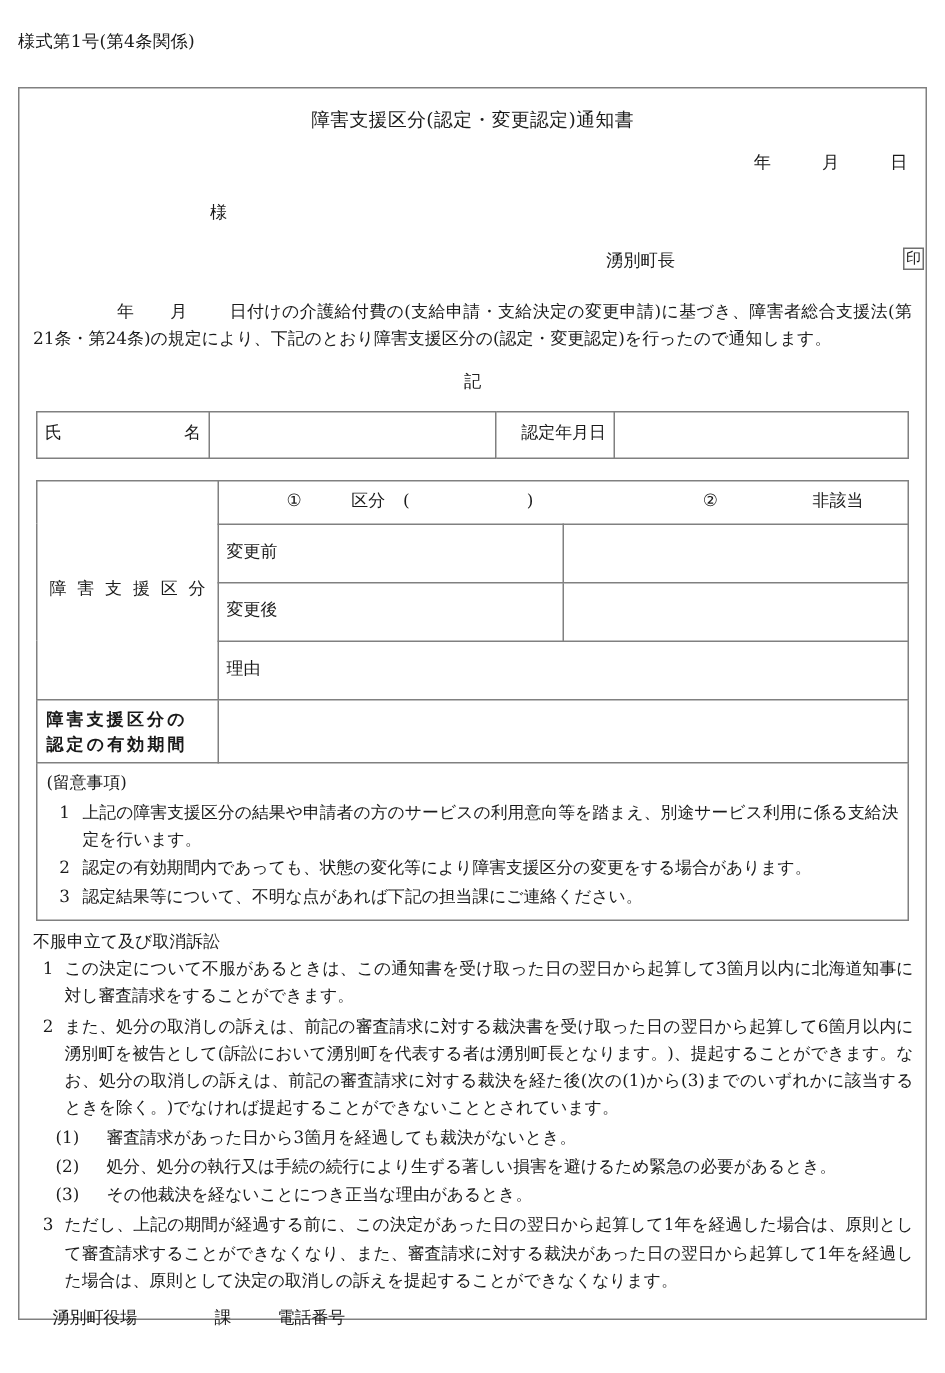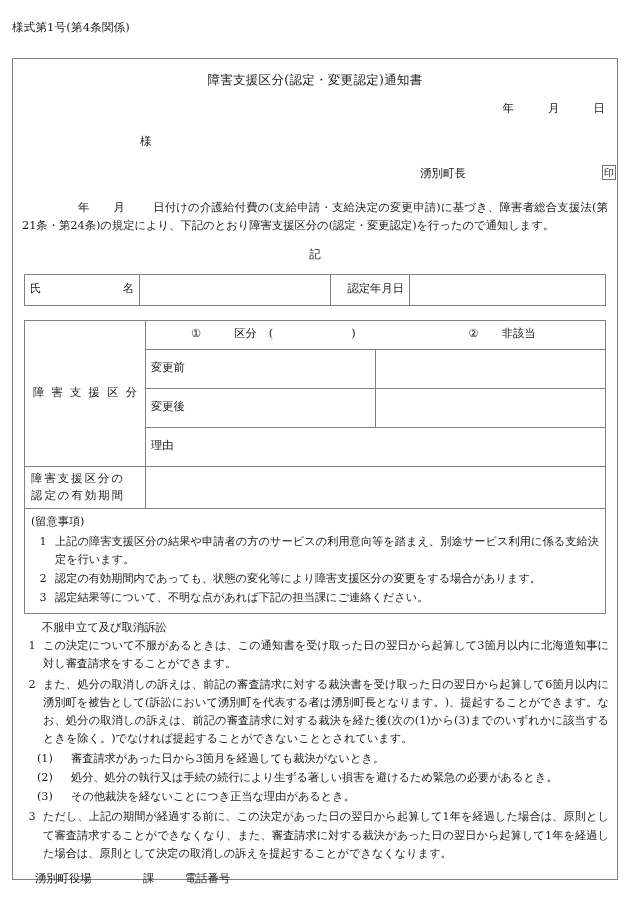--- a/index.html
+++ b/index.html
@@ -63,21 +63,21 @@
   }
 
   .issuer-row {
     margin-top: 17px;
     position: relative;
     height: 18px;
     font-size: 11.5px;
   }
   .issuer-name {
     position: absolute;
-    left: 399px;
+    left: 383px;
     top: 0;
     white-space: nowrap;
     text-align: center;
   }
   .seal-box {
     position: absolute;
     left: 581px;
     top: -1px;
     width: 14px;
     height: 15px;
@@ -147,31 +147,32 @@
   .kubun-inner {
     display: flex;
     align-items: center;
     white-space: nowrap;
   }
   .kubun-inner .n1 { margin-left: 45px; }
   .kubun-inner .lbl1 { margin-left: 33px; }
   .kubun-inner .paren-open { margin-left: 12px; }
   .kubun-inner .paren-close { margin-left: 78px; }
   .kubun-inner .n2 { margin-left: 113px; }
-  .kubun-inner .lbl2 { margin-left: 23px; }
+  .kubun-inner .lbl2 { margin-left: 63px; }
 
   .row-tall td { height: 30px; }
   .period-cell {
     line-height: 1.5;
     text-align: justify;
     text-justify: inter-character;
     text-align-last: justify;
     height: 34px;
     padding-left: 6px;
     padding-right: 22px;
+    font-weight: bold;
   }
 
   
   .notes {
     width: 582px;
     margin: 0 auto;
     border: 1px solid #808080;
     box-sizing: border-box;
     border-top: none;
     padding: 4px 6px 6px 6px;
@@ -193,21 +194,20 @@
     flex: 1;
     text-align: justify;
     text-justify: inter-character;
   }
 
   
   .appeal-head {
     font-size: 11.3px;
     margin-top: 6px;
     padding-left: 1px;
-    margin-left: 20px;
   }
   .appeal-item {
     display: flex;
     align-items: flex-start;
     font-size: 11.2px;
     line-height: 1.63;
     margin-top: 2px;
   }
   .appeal-num {
     width: 22px;

